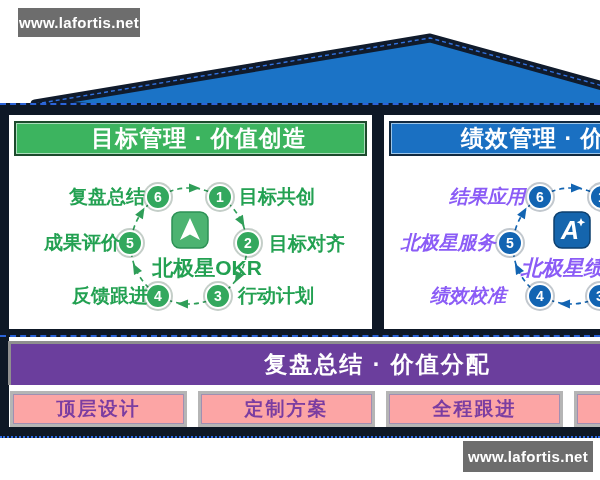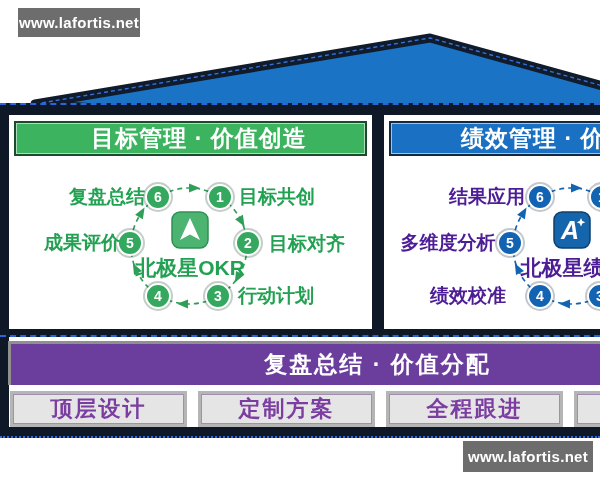--- a/index.html
+++ b/index.html
@@ -27,35 +27,35 @@
   .cycle-left{left:116px;top:173px;}
   .cycle-right{left:498px;top:173px;}
   .node{position:absolute;width:26px;height:26px;border-radius:50%;border:2px solid #fff;
       box-sizing:border-box;display:flex;align-items:center;justify-content:center;
       color:#fff;font-size:14px;font-weight:bold;z-index:5;transform:translate(-50%,-50%);}
   .node-g{background:#33a85e;box-shadow:0 0 0 2px rgba(20,60,35,.25);}
   .node-b{background:#1264b2;box-shadow:0 0 0 2px rgba(10,35,60,.25);}
   .clabel{position:absolute;transform:translate(-50%,-50%);font-size:19px;font-weight:bold;
       white-space:nowrap;z-index:5;}
   .clabel-g{color:#23a152;}
-  .clabel-b{color:#4c1d95;}
+  .clabel-b{color:#8b5cf6;font-style:italic;}
   .center-label{position:absolute;transform:translate(-50%,-50%);font-size:21px;font-weight:bold;
       white-space:nowrap;z-index:5;}
   .center-icon{position:absolute;width:38px;height:38px;z-index:5;}
   .icon-left{left:171px;top:211px;}
   .icon-right{left:553px;top:211px;}
   .left-frame{position:absolute;left:0;top:337px;width:9px;height:90px;background:#0e1826;z-index:1;}
   .purple-bar{position:absolute;left:8px;top:341px;width:736px;height:44px;background:#6b3e9d;
       border-top:3px solid #8f8f8f;border-left:3px solid #8f8f8f;box-sizing:border-box;
       display:flex;align-items:center;justify-content:center;z-index:2;
       color:#fff;font-size:23px;font-weight:bold;letter-spacing:2px;}
   .sbox{position:absolute;top:391px;height:36px;background:#b5b5b5;padding:3px;box-sizing:border-box;z-index:2;}
-  .sbox-in{width:100%;height:100%;background:#e5e5e5;border:1px solid #a08fb2;box-sizing:border-box;
+  .sbox-in{width:100%;height:100%;background:#fca5a5;border:1px solid #a08fb2;box-sizing:border-box;
       display:flex;align-items:center;justify-content:center;
-      color:#7b3da1;font-size:22px;font-weight:bold;letter-spacing:2px;}
+      color:#7b3da1;font-size:19px;font-weight:bold;letter-spacing:2px;}
   .bottom-band{position:absolute;left:0;top:427px;width:600px;height:11px;background:#0e1826;
       border-bottom:2px dotted #2e6ce6;box-sizing:border-box;z-index:2;}
 </style>
 </head>
 <body>
 
 <div class="page">
 
   <div class="wm wm-top">
     <span>www.lafortis.net</span>
@@ -100,37 +100,38 @@
   <div class="node node-g" style="left:220px;top:197px">1</div>
   <div class="node node-g" style="left:248px;top:243px">2</div>
   <div class="node node-g" style="left:218px;top:296px">3</div>
   <div class="node node-g" style="left:158px;top:296px">4</div>
   <div class="node node-g" style="left:130px;top:243px">5</div>
   <div class="node node-g" style="left:158px;top:197px">6</div>
 
   <div class="clabel clabel-g" style="left:307px;top:244px">目标对齐</div>
   <div class="clabel clabel-g" style="left:277px;top:197px">目标共创</div>
   <div class="clabel clabel-g" style="left:276px;top:296px">行动计划</div>
+  <div class="clabel clabel-g" style="left:110px;top:296px">反馈跟进</div>
   <div class="clabel clabel-g" style="left:107px;top:197px">复盘总结</div>
   <div class="clabel clabel-g" style="left:82px;top:243px">成果评价</div>
 
   <svg class="center-icon icon-left" viewBox="0 0 38 38">
     <rect x="1" y="1" width="36" height="36" rx="8" fill="#4cb371" stroke="#2c9155" stroke-width="1.5"></rect>
     <path d="M19 7 L29 29 L19 23.5 L9 29 Z" fill="#ffffff"></path>
   </svg>
-  <div class="center-label clabel-g" style="left:190px;top:268px">北极星OKR</div>
+  <div class="center-label clabel-g" style="left:207px;top:268px">北极星OKR</div>
 
   <div class="node node-b" style="left:540px;top:197px">6</div>
   <div class="node node-b" style="left:510px;top:243px">5</div>
   <div class="node node-b" style="left:540px;top:296px">4</div>
   <div class="node node-b" style="left:602px;top:197px">1</div>
   <div class="node node-b" style="left:600px;top:296px">3</div>
 
   <div class="clabel clabel-b" style="left:487px;top:197px">结果应用</div>
-  <div class="clabel clabel-b" style="left:448px;top:243px">多维度分析</div>
+  <div class="clabel clabel-b" style="left:448px;top:243px">北极星服务</div>
   <div class="clabel clabel-b" style="left:468px;top:296px">绩效校准</div>
 
   <svg class="center-icon icon-right" viewBox="0 0 38 38">
     <rect x="1" y="1" width="36" height="36" rx="8" fill="#1565ad" stroke="#0d3f6e" stroke-width="1.5"></rect>
     <text x="17" y="28" font-size="25" font-weight="bold" font-style="italic" fill="#ffffff" text-anchor="middle">A</text>
     <path d="M28 7 l1.3 3 l3 1.3 l-3 1.3 l-1.3 3 l-1.3 -3 l-3 -1.3 l3 -1.3 Z" fill="#ffffff"></path>
   </svg>
   <div class="center-label clabel-b" style="left:573px;top:268px">北极星绩效</div>
 
   <div class="left-frame"></div>

